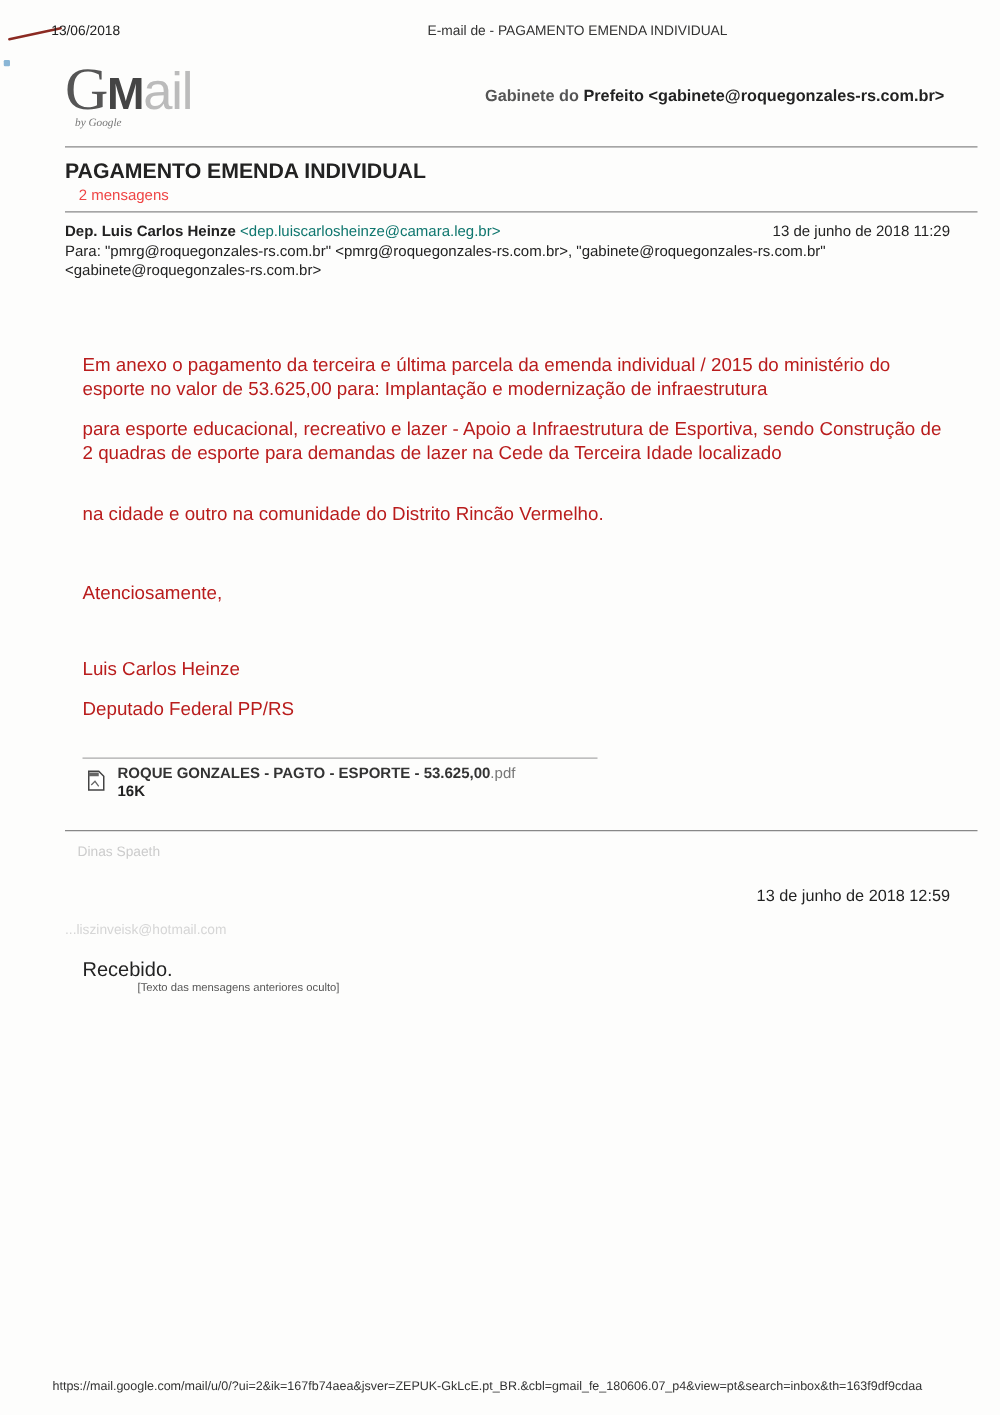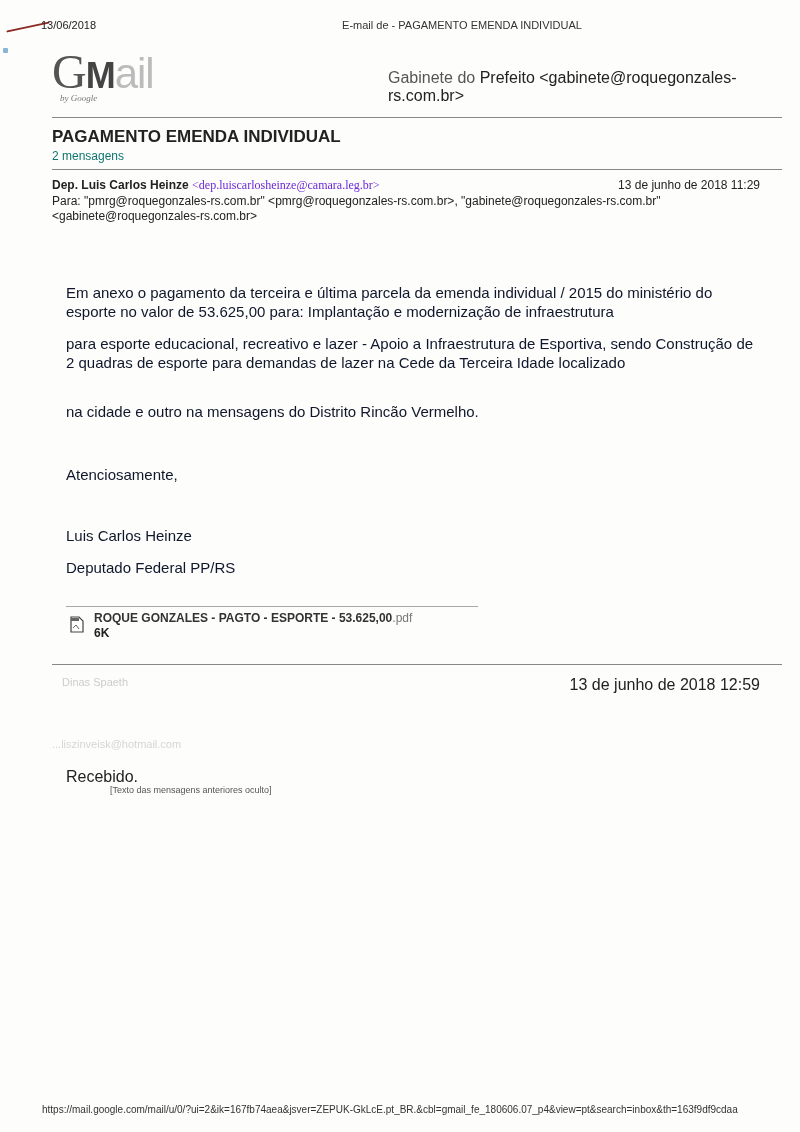--- a/index.html
+++ b/index.html
@@ -12,48 +12,48 @@
     .hdr-date { left: 41px; top: 19px; font-size: 11px; color: #222; }
     .pen-mark { left: 6px; top: 26px; width: 44px; height: 2px; background: #8b2a22; transform: rotate(-12deg); border-radius: 2px; }
     .blue-dot { left: 3px; top: 48px; width: 5px; height: 5px; background: #8ab6d6; border-radius: 1px; }
     .hdr-title { left: 0; right: 0; top: 19px; text-align: center; font-size: 11px; color: #333; padding-left: 102px; box-sizing: border-box; margin-left: 22px; }
     .logo { left: 52px; top: 48px; width: 130px; height: 55px; }
     .logo-text { font-family: "Liberation Serif", serif; font-size: 48px; letter-spacing: -1px; color: #666; line-height: 1; }
     .logo-text .g { color: #555; }
     .logo-text .m { color: #444; font-family: "Liberation Sans", sans-serif; font-weight: bold; font-size: 36px; }
     .logo-text .ail { color: #bbb; font-family: "Liberation Sans", sans-serif; font-size: 42px; }
     .logo-sub { position: absolute; left: 8px; top: 45px; font-family: "Liberation Serif", serif; font-size: 9px; color: #777; font-style: italic; }
-    .account { left: 388px; top: 69px; font-size: 16px; color: #222; font-weight: normal; }
+    .account { left: 388px; top: 69px; font-size: 13px; color: #222; font-weight: bold; }
     .account .muted { color: #555; }
     .rule { height: 1px; background: #888; }
     .rule-1 { left: 52px; top: 117px; width: 730px; }
     .rule-2 { left: 52px; top: 169px; width: 730px; }
     .rule-3 { left: 66px; top: 606px; width: 412px; background: #aaa; }
     .rule-4 { left: 52px; top: 664px; width: 730px; }
     .subject { left: 52px; top: 127px; font-size: 17px; font-weight: bold; color: #222; }
-    .count { left: 52px; top: 149px; font-size: 12px; color: #0f766e; text-align: center; }
+    .count { left: 63px; top: 149px; font-size: 12px; color: #ef4444; text-align: center; }
     .from { left: 52px; top: 178px; font-size: 12px; }
     .from b { color: #222; }
-    .from .email { color: #6d28d9; font-family: Liberation Serif, serif; }
+    .from .email { color: #0f766e; }
     .date1 { right: 40px; top: 178px; font-size: 12px; color: #222; margin-left: 23px; }
     .to { left: 52px; top: 194px; font-size: 12px; line-height: 15px; width: 710px; color: #222; }
-    .body-text { left: 66px; font-size: 15px; line-height: 19px; color: #0f172a; width: 690px; }
+    .body-text { left: 66px; font-size: 15px; line-height: 19px; color: #b91c1c; width: 690px; }
     .p1 { top: 283px; }
     .p2 { top: 334px; }
     .p3 { top: 402px; }
     .p4 { top: 465px; }
     .p5 { top: 526px; }
     .p6 { top: 558px; }
     .attach { left: 70px; top: 611px; }
     .attach-icon { position: absolute; left: 0; top: 5px; width: 14px; height: 17px; }
     .attach-name { position: absolute; left: 24px; top: 0; font-size: 12px; white-space: nowrap; color: #333; font-weight: bold; text-align: center; }
     .attach-name .ext { color: #777; font-weight: normal; }
     .attach-size { position: absolute; left: 24px; top: 15px; font-size: 12px; color: #222; font-weight: bold; }
     .faded { left: 62px; top: 676px; font-size: 11px; color: #ccc; }
-    .date2 { right: 40px; top: 676px; font-size: 16px; color: #222; margin-left: 32px; }
+    .date2 { right: 40px; top: 709px; font-size: 13px; color: #222; margin-left: 32px; }
     .faded2 { left: 52px; top: 738px; font-size: 11px; color: #d6d6d6; }
     .recebido { left: 66px; top: 768px; font-size: 16px; color: #222; }
     .hidden-txt { left: 66px; top: 785px; font-size: 9px; color: #555; margin-left: 44px; }
     .url { left: 42px; top: 1104px; font-size: 10px; color: #333; white-space: nowrap; }
   </style>
 </head>
 <body>
 
 <div class="abs pen-mark"></div>
 <div class="abs blue-dot"></div>
@@ -85,37 +85,37 @@
   <span class="email">&lt;dep.luiscarlosheinze@camara.leg.br&gt;</span>
 </div>
 <div class="abs date1">13 de junho de 2018 11:29</div>
 <div class="abs to">
   <div>Para: "pmrg@roquegonzales-rs.com.br" &lt;pmrg@roquegonzales-rs.com.br&gt;, "gabinete@roquegonzales-rs.com.br"</div>
   <div>&lt;gabinete@roquegonzales-rs.com.br&gt;</div>
 </div>
 
 <div class="abs body-text p1">Em anexo o pagamento da terceira e última parcela da emenda individual / 2015 do ministério do esporte no valor de 53.625,00 para: Implantação e modernização de infraestrutura</div>
 <div class="abs body-text p2">para esporte educacional, recreativo e lazer - Apoio a Infraestrutura de Esportiva, sendo Construção de 2 quadras de esporte para demandas de lazer na Cede da Terceira Idade localizado</div>
-<div class="abs body-text p3">na cidade e outro na mensagens do Distrito Rincão Vermelho.</div>
+<div class="abs body-text p3">na cidade e outro na comunidade do Distrito Rincão Vermelho.</div>
 <div class="abs body-text p4">Atenciosamente,</div>
 <div class="abs body-text p5">Luis Carlos Heinze</div>
 <div class="abs body-text p6">Deputado Federal PP/RS</div>
 
 <div class="abs rule rule-3"></div>
 
 <div class="abs attach">
   <svg class="attach-icon" viewBox="0 0 14 17">
     <path d="M1 1 H9 L13 5 V16 H1 Z" fill="#fff" stroke="#444" stroke-width="1.2"></path>
     <rect x="1" y="2" width="8" height="3" fill="#666"></rect>
     <path d="M3 12 L6 9 L9 13" fill="none" stroke="#666" stroke-width="1"></path>
   </svg>
   <div class="attach-name">
     <span>ROQUE GONZALES - PAGTO - ESPORTE - 53.625,00</span><span class="ext">.pdf</span>
   </div>
-  <div class="attach-size">6K</div>
+  <div class="attach-size">16K</div>
 </div>
 
 <div class="abs rule rule-4"></div>
 
 <div class="abs faded">Dinas Spaeth</div>
 <div class="abs date2">13 de junho de 2018 12:59</div>
 <div class="abs faded2">...liszinveisk@hotmail.com</div>
 <div class="abs recebido">Recebido.</div>
 <div class="abs hidden-txt">[Texto das mensagens anteriores oculto]</div>
 

